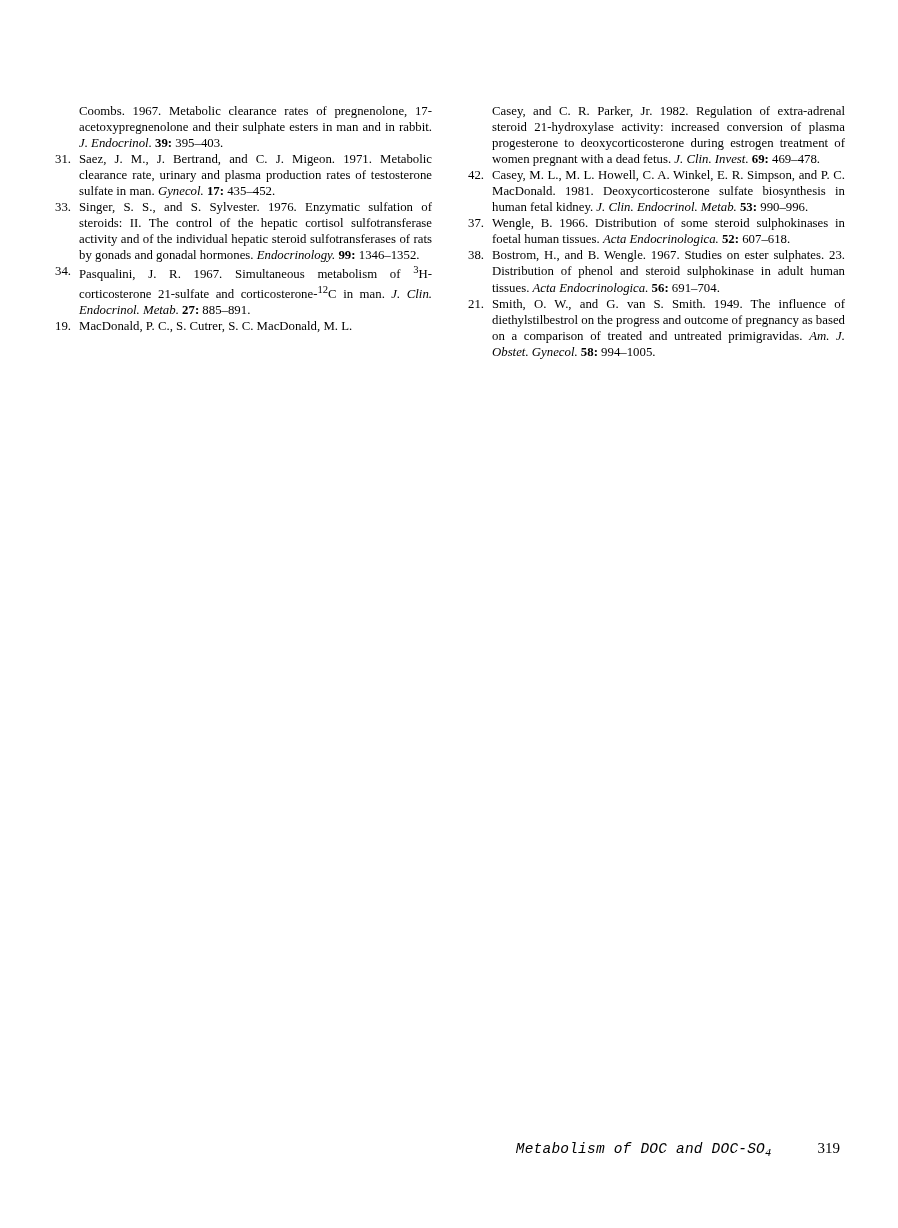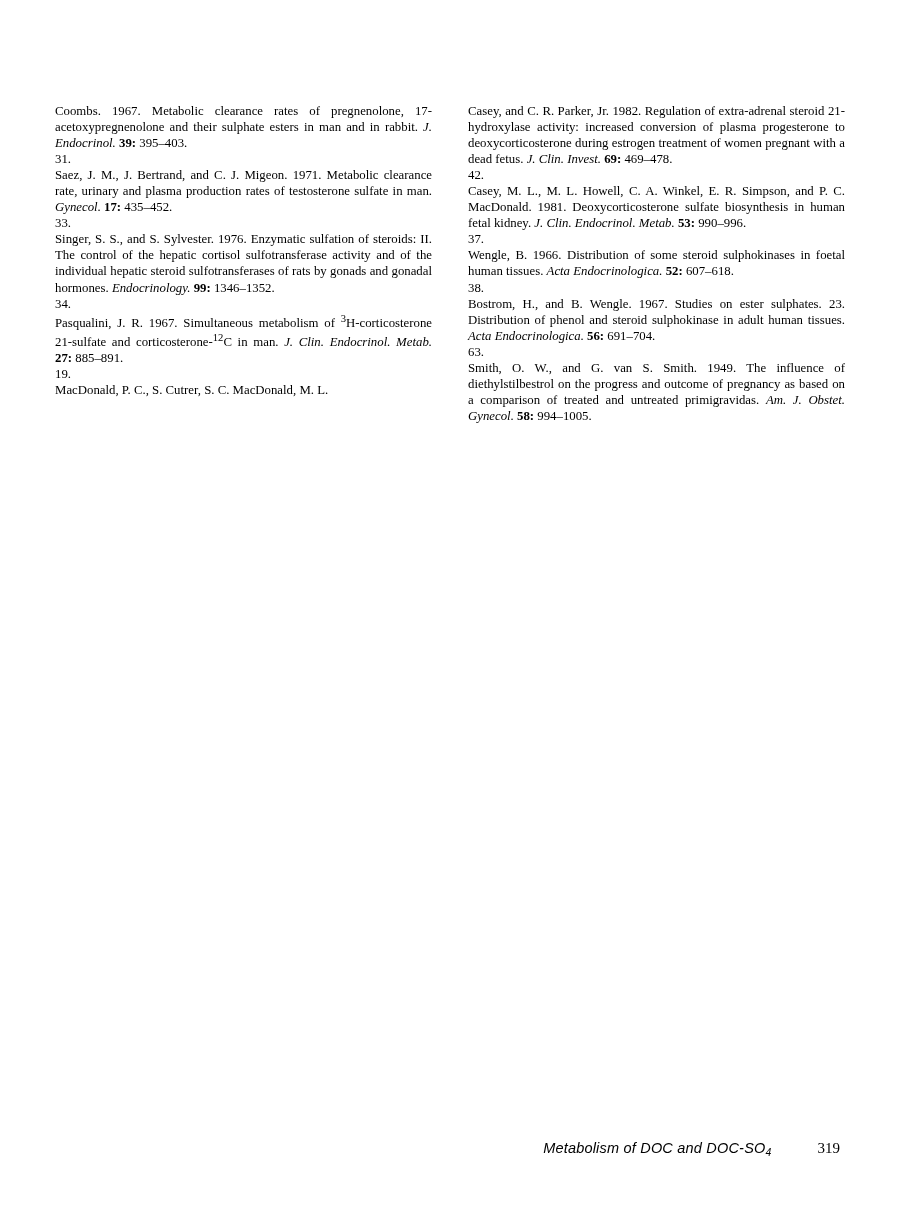--- a/index.html
+++ b/index.html
@@ -28,21 +28,21 @@
     width: 790px;
     display: flex;
     flex-direction: row;
     gap: 36px;
   }
   .col {
     width: 377px;
   }
   .ref {
     display: flex;
-    flex-direction: column;
+    flex-direction: row;
     font-size: 12.8px;
     line-height: 1.255;
     text-align: justify;
     margin-bottom: 0px;
   }
   .ref .num {
     width: 24px;
     min-width: 24px;
     text-align: left;
     padding-right: 6px;
@@ -71,21 +71,21 @@
     left: 0;
     top: 1140px;
     width: 898px;
     text-align: right;
     padding-right: 58px;
     box-sizing: border-box;
     font-size: 14.5px;
   }
   .footer .runhead {
     font-style: italic;
-    font-family: Liberation Sans, sans-serif;
+    font-family: Liberation Mono, monospace;
     letter-spacing: 0.2px;
   }
   .footer .pageno {
     display: inline-block;
     margin-left: 46px;
     font-style: normal;
     font-size: 15px;
   }
   .sub {
     font-size: 0.72em;
@@ -131,21 +131,21 @@
         </div>
         <div class="ref">
           <div class="num">37.</div>
           <div class="body">Wengle, B. 1966. Distribution of some steroid sulphokinases in foetal human tissues. <i>Acta Endocrinologica.</i> <b>52:</b> 607–618.</div>
         </div>
         <div class="ref">
           <div class="num">38.</div>
           <div class="body">Bostrom, H., and B. Wengle. 1967. Studies on ester sulphates. 23. Distribution of phenol and steroid sulphokinase in adult human tissues. <i>Acta Endocrinologica.</i> <b>56:</b> 691–704.</div>
         </div>
         <div class="ref">
-          <div class="num">63.</div>
+          <div class="num">21.</div>
           <div class="body">Smith, O. W., and G. van S. Smith. 1949. The influence of diethylstilbestrol on the progress and outcome of pregnancy as based on a comparison of treated and untreated primigravidas. <i>Am. J. Obstet. Gynecol.</i> <b>58:</b> 994–1005.</div>
         </div>
       </div>
   </div>
 
   <div class="footer">
     <span class="runhead"><span>Metabolism of DOC and DOC-SO</span><span class="sub">4</span></span><span class="pageno">319</span>
   </div>
 
 </div>

